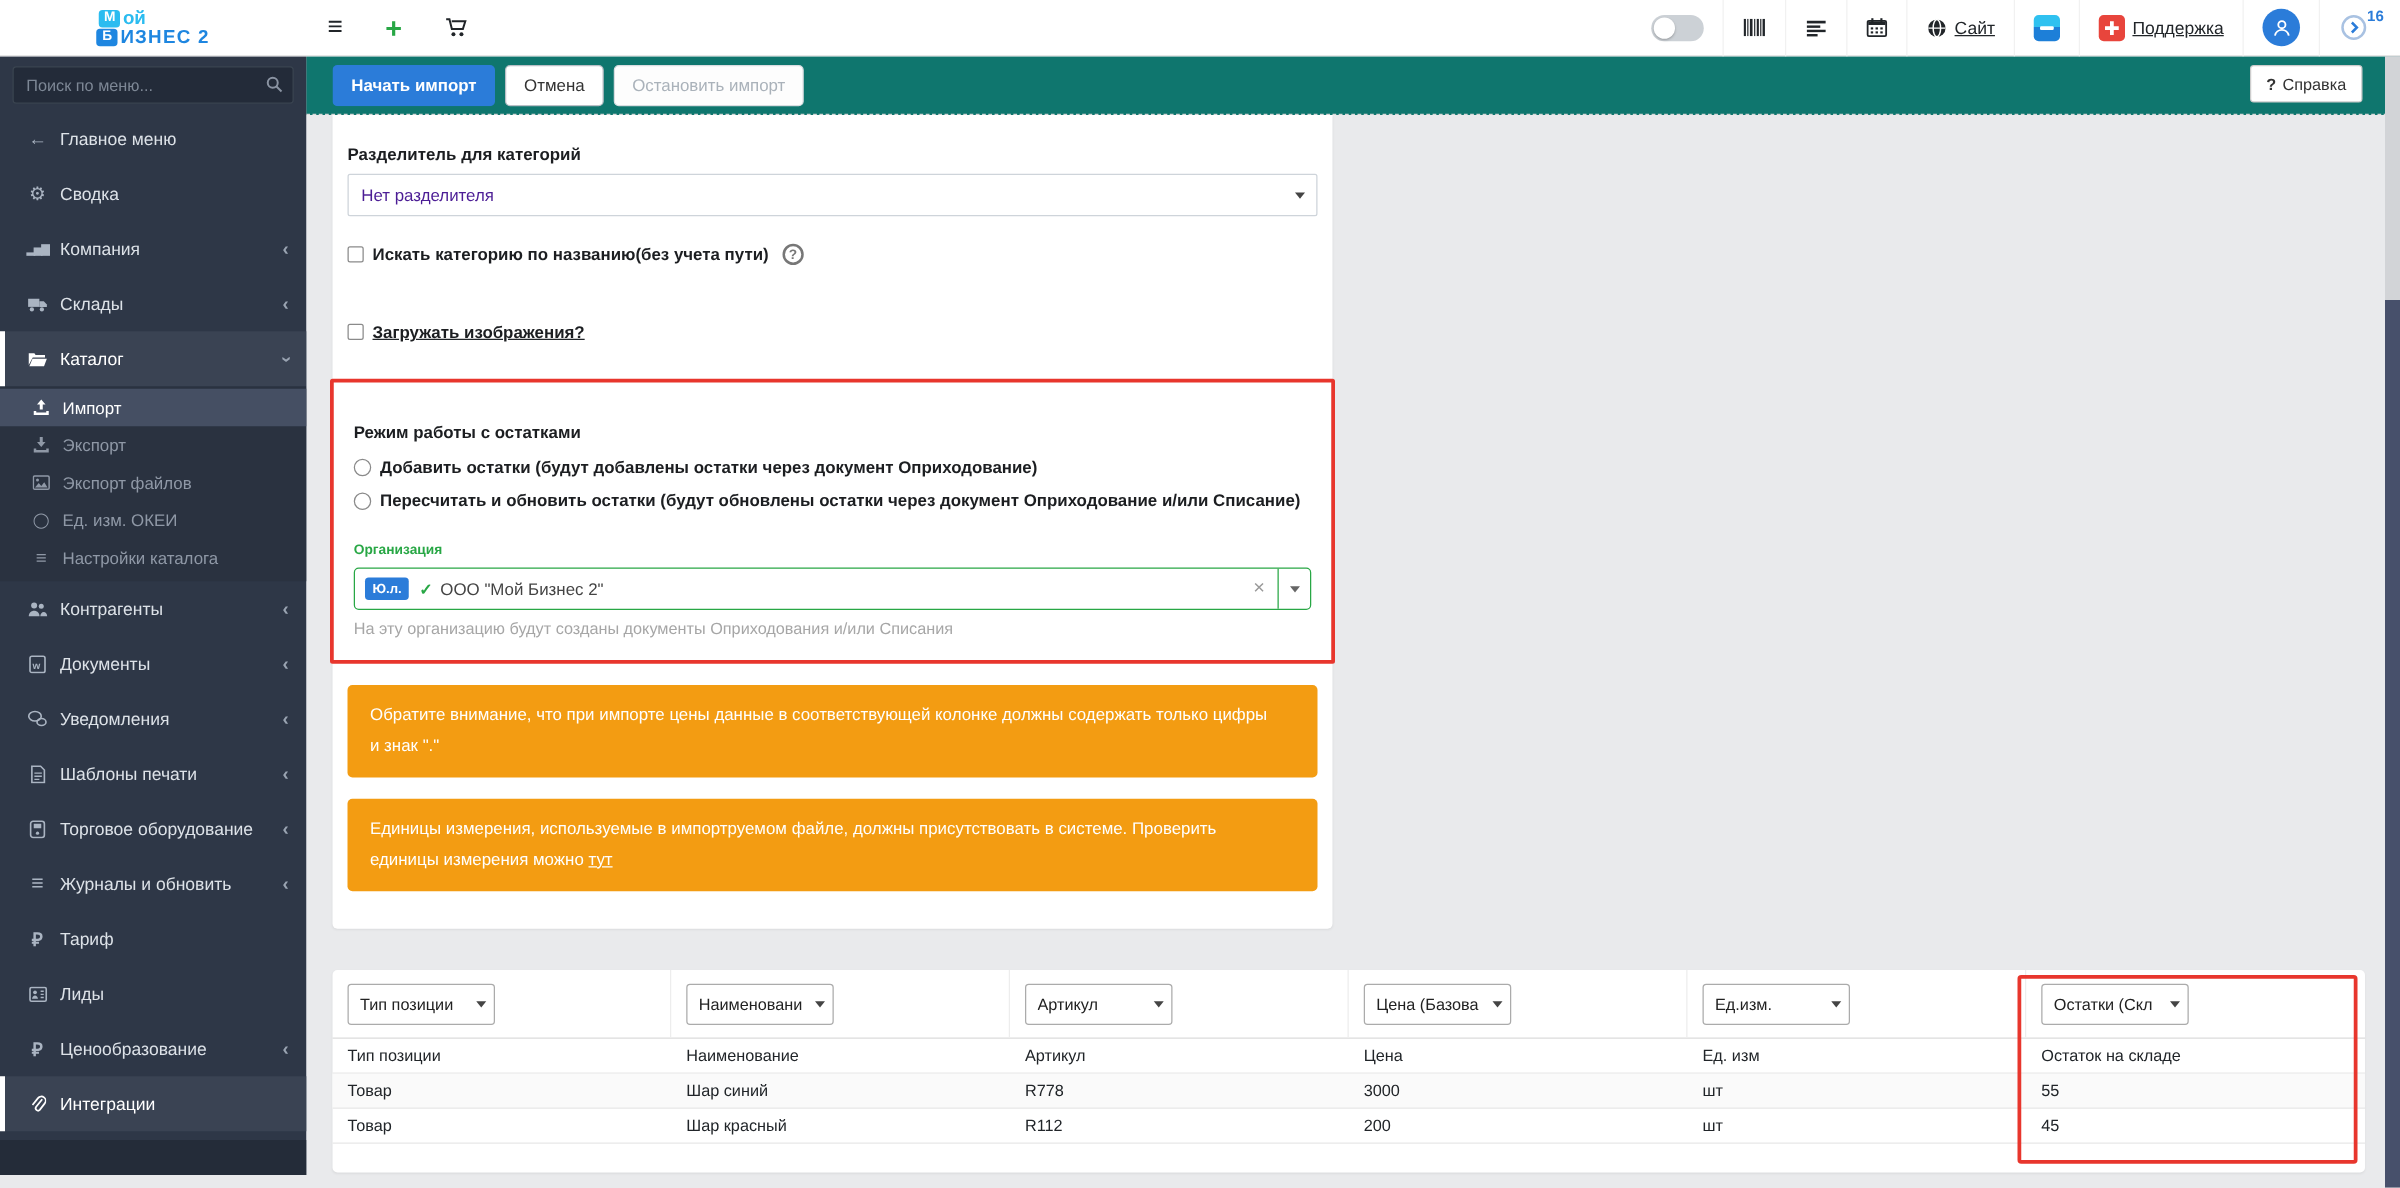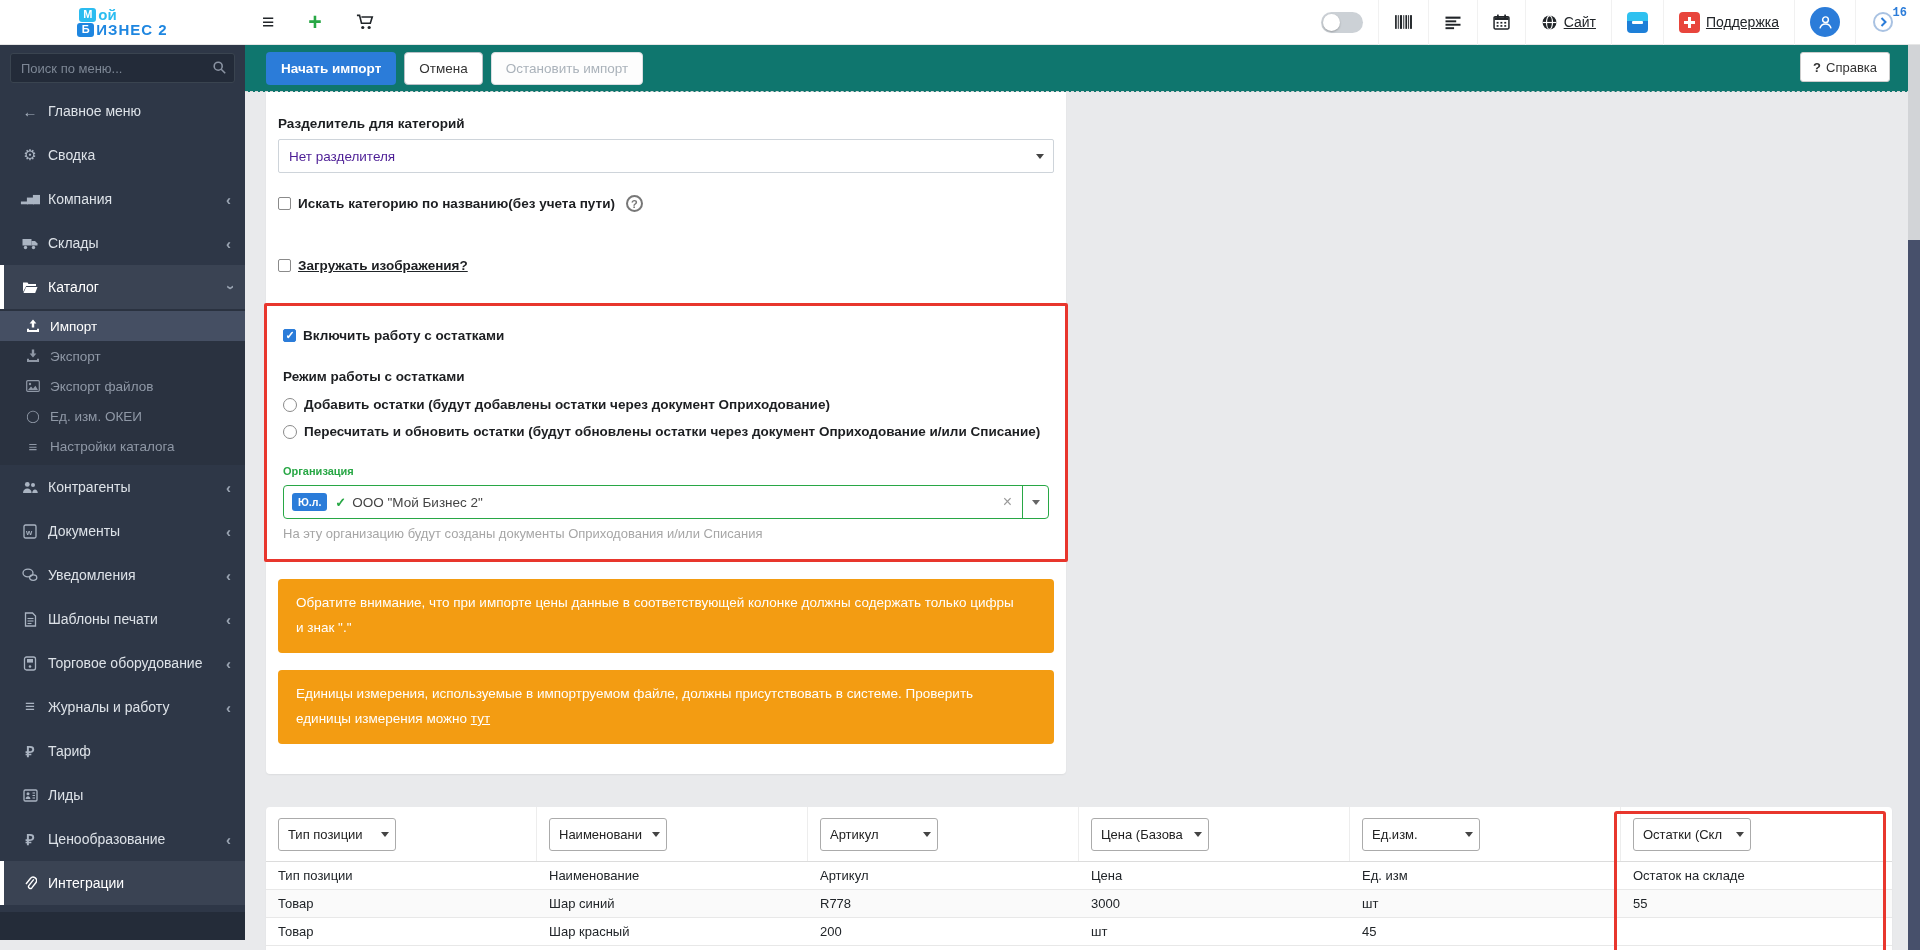--- a/index.html
+++ b/index.html
@@ -27,21 +27,21 @@
   .toggle { width:42px; height:21px; border-radius:11px; background:#ccd1d6; position:relative; cursor:pointer; }
   .toggle .knob { position:absolute; left:2px; top:2px; width:17px; height:17px; border-radius:50%;
     background:#fff; box-shadow:0 1px 2px rgba(0,0,0,.25); }
   .hdr-label { margin-left:6px; font-size:14px; color:#212529;text-decoration:underline; }
   .badge-mini { width:21px; height:21px; border-radius:4px; background:linear-gradient(180deg,#2fc1f0 45%,#1d7fd8 45%); position:relative; }
   .badge-mini::after { content:""; position:absolute; left:5px; top:9px; width:11px; height:3px; background:#fff; border-radius:1px; }
   .kit { width:21px; height:21px; border-radius:4px; background:#e8453c; position:relative; }
   .kit::before { content:""; position:absolute; left:5px; top:9px; width:11px; height:3.5px; background:#fff; }
   .kit::after  { content:""; position:absolute; left:8.7px; top:5.2px; width:3.5px; height:11px; background:#fff; }
   .avatar { width:30px; height:30px; border-radius:50%; background:#2b7cd9; display:flex; align-items:center; justify-content:center; cursor:pointer; }
-  .history { position:relative; padding-right:10px; cursor:pointer;font-family:Liberation Mono, monospace; }
+  .history { position:relative; padding-right:10px; cursor:pointer; }
   .sup16 { position:absolute; top:-4px; right:-2px; color:#2b7cd9; font-weight:bold; font-size:12px; }
 
   
   .sidebar { position:absolute; top:45px; left:0; width:245px; height:895px; background:#2e3747; z-index:20; }
   .sb-search { margin:8px 10px 6px; position:relative; }
   .sb-search input { width:100%; height:30px; background:#232b39; border:1px solid #3a4450; border-radius:3px;
     color:#cfd6e0; font-size:13px; padding:0 30px 0 10px; outline:none; font-family:inherit; }
   .sb-search input::placeholder { color:#7d8795; }
   .sb-search .mag { position:absolute; right:8px; top:7px; }
   .sb-item { position:relative; height:44px; display:flex; align-items:center; padding:0 14px 0 19px;
@@ -387,21 +387,21 @@
         <rect x="1.5" y="1" width="11" height="13" rx="2" stroke="#aab4c2" stroke-width="1.3" fill="none"></rect>
         <rect x="4" y="3" width="6" height="3.6" fill="#aab4c2"></rect>
         <circle cx="7" cy="10.5" r="1.3" fill="#aab4c2"></circle>
       </svg>
     </span>
     <span class="lbl">Торговое оборудование</span>
     <span class="chev">‹</span>
   </div>
   <div class="sb-item">
     <span class="ic" style="font-size:17px; font-weight:bold;">≡</span>
-    <span class="lbl">Журналы и работу</span>
+    <span class="lbl">Журналы и обновить</span>
     <span class="chev">‹</span>
   </div>
   <div class="sb-item">
     <span class="ic" style="font-weight:bold;">₽</span>
     <span class="lbl">Тариф</span>
   </div>
   <div class="sb-item">
     <span class="ic">
       <svg width="15" height="13" viewBox="0 0 15 13">
         <rect x="1" y="1" width="13" height="11" rx="1.2" stroke="#aab4c2" stroke-width="1.3" fill="none"></rect>
@@ -454,24 +454,20 @@
       <span class="f-label">Искать категорию по названию(без учета пути)</span>
       <span class="qmark">?</span>
     </div>
 
     <div class="check-row" style="margin-top:46px;text-decoration:underline;">
       <span class="cb"></span>
       <span class="f-label">Загружать изображения?</span>
     </div>
 
     <div class="stock-box">
-      <div class="check-row" style="margin-top:16px;">
-        <span class="cb checked"></span>
-        <span class="f-label">Включить работу с остатками</span>
-      </div>
       <div class="f-label" style="margin-top:26px;">Режим работы с остатками</div>
       <div class="check-row" style="margin-top:13px;">
         <span class="radio"></span>
         <span class="f-label">Добавить остатки (будут добавлены остатки через документ Оприходование)</span>
       </div>
       <div class="check-row" style="margin-top:12px;">
         <span class="radio"></span>
         <span class="f-label">Пересчитать и обновить остатки (будут обновлены остатки через документ Оприходование и/или Списание)</span>
       </div>
       <div class="lbl-green">Организация</div>
@@ -546,20 +542,21 @@
       <div class="tc-cell">Товар</div>
       <div class="tc-cell">Шар синий</div>
       <div class="tc-cell">R778</div>
       <div class="tc-cell">3000</div>
       <div class="tc-cell">шт</div>
       <div class="tc-cell">55</div>
     </div>
     <div class="tc-row data-row">
       <div class="tc-cell">Товар</div>
       <div class="tc-cell">Шар красный</div>
+      <div class="tc-cell">R112</div>
       <div class="tc-cell">200</div>
       <div class="tc-cell">шт</div>
       <div class="tc-cell">45</div>
     </div>
     <div class="col-highlight"></div>
   </div>
 
 </div>
 
 <div class="scrollbar">

